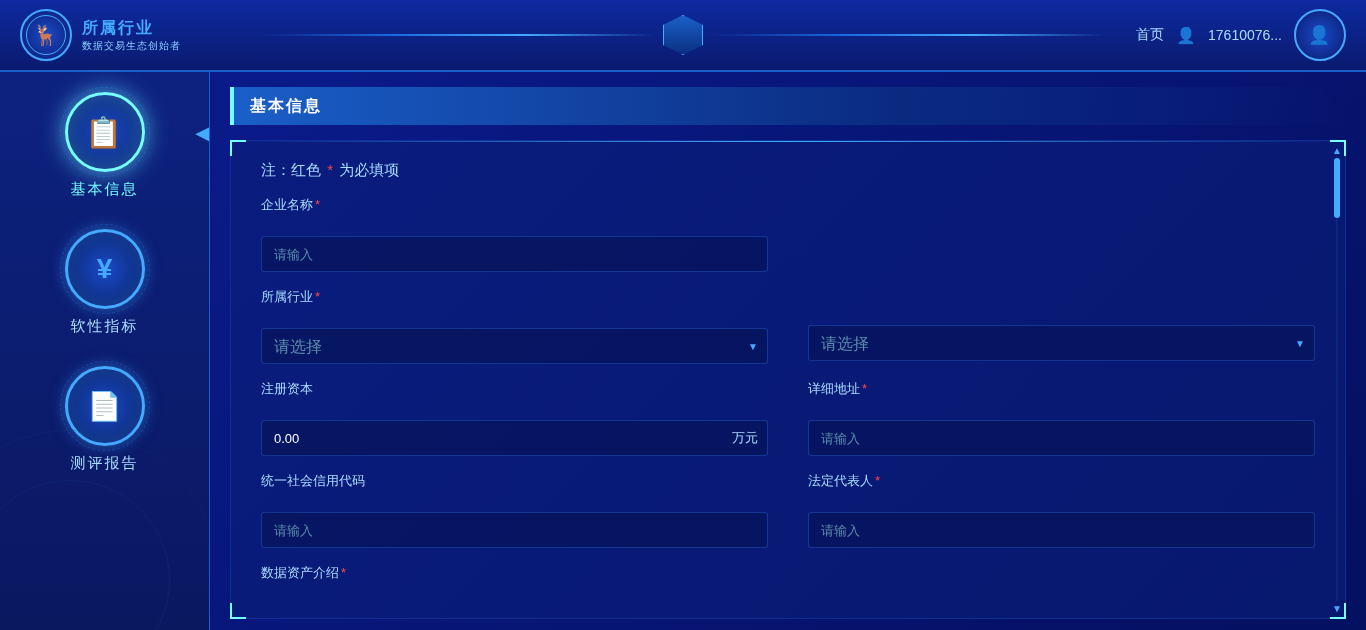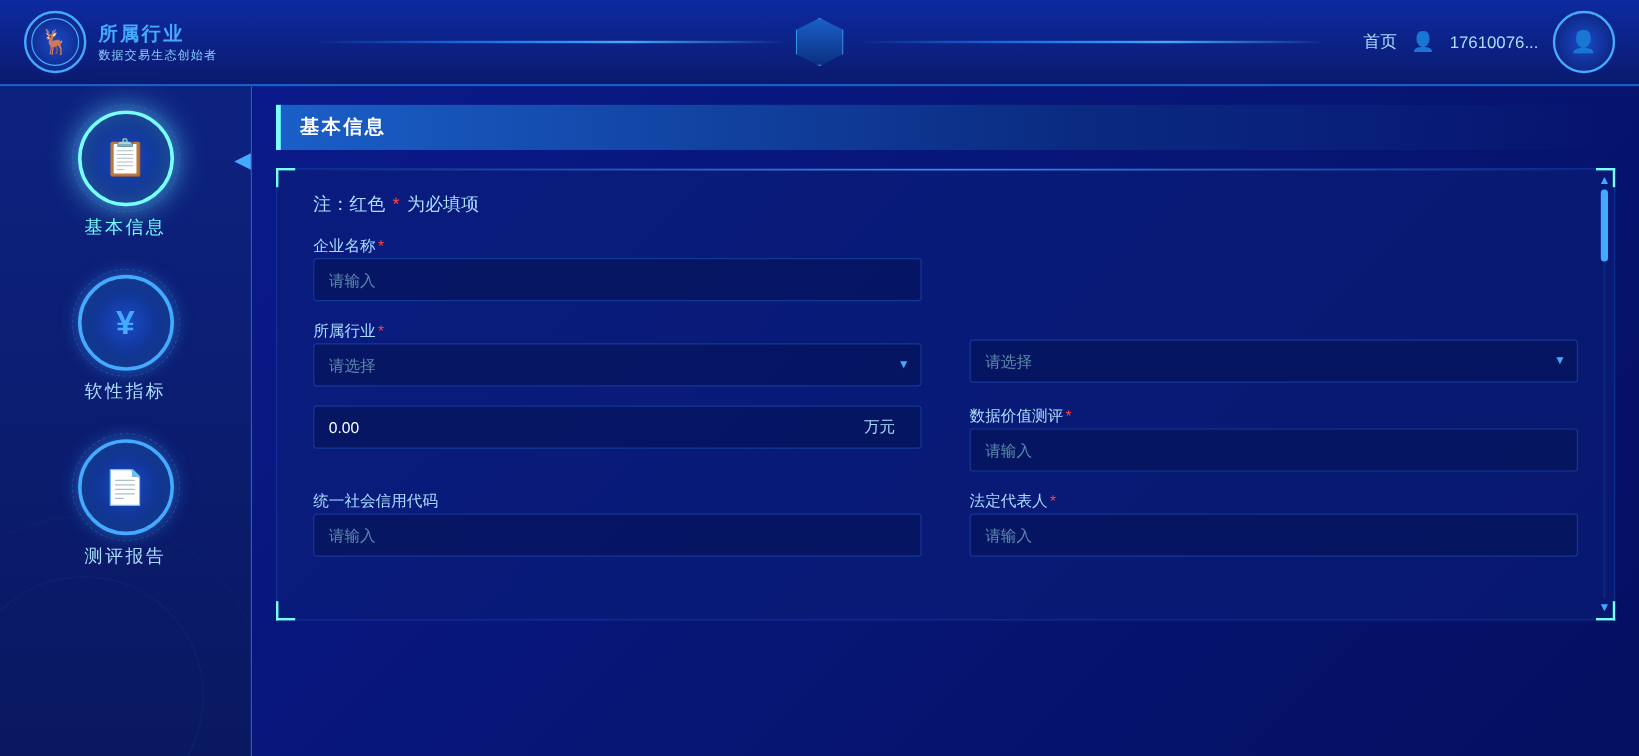--- a/index.html
+++ b/index.html
@@ -294,21 +294,21 @@
       grid-template-columns: 1fr 1fr;
       gap: 20px 40px;
       margin-bottom: 16px;
     }
     .form-row.single {
       grid-template-columns: 1fr;
     }
     .form-group {
       display: flex;
       flex-direction: column;
-      gap: 1px;
+      gap: 22px;
     }
     .form-label {
       font-size: 13px;
       color: #adf;
     }
     .form-label .required-star {
       color: #f44;
       margin-left: 2px;
     }
     .form-input {
@@ -325,21 +325,21 @@
     .form-input::placeholder {
       color: #5a8aaa;
     }
     .form-select {
       background: rgba(5, 20, 90, 0.7);
       border: 1px solid #2a6adc66;
       border-radius: 3px;
       height: 36px;
       padding: 0 12px;
       color: #5a8aaa;
-      font-size: 13px;
+      font-size: 16px;
       width: 100%;
       outline: none;
       appearance: none;
       cursor: pointer;
     }
     .select-wrapper {
       position: relative;
     }
     .select-wrapper::after {
       content: '▼';
@@ -352,21 +352,21 @@
       pointer-events: none;
     }
     .input-with-unit {
       position: relative;
     }
     .input-with-unit .form-input {
       padding-right: 50px;
     }
     .input-unit {
       position: absolute;
-      right: 22px;
+      right: 10px;
       top: 50%;
       transform: translateY(-50%);
       color: #adf;
       font-size: 13px;
       font-family: Liberation Mono, monospace;
     }
     .date-input-wrap {
       position: relative;
     }
     .date-input-wrap .form-input {
@@ -530,28 +530,31 @@
           <div class="select-wrapper">
             <select class="form-select">
               <option value="">请选择</option>
             </select>
           </div>
         </div>
       </div>
 
       <div class="form-row">
         <div class="form-group">
+          <label class="form-label">
+            <span>注册资本</span>
+          </label>
           <div class="input-with-unit">
             <input class="form-input" type="text" value="0.00" style="">
             <span class="input-unit">万元</span>
           </div>
         </div>
         <div class="form-group">
           <label class="form-label">
-            <span>数据价值测评</span><span class="required-star">*</span>
+            <span>详细地址</span><span class="required-star">*</span>
           </label>
           <input class="form-input" type="text" placeholder="请输入" style="">
         </div>
       </div>
 
       <div class="form-row">
         <div class="form-group">
           <label class="form-label">
             <span>统一社会信用代码</span>
           </label>
@@ -560,17 +563,20 @@
         <div class="form-group">
           <label class="form-label">
             <span>法定代表人</span><span class="required-star">*</span>
           </label>
           <input class="form-input" type="text" placeholder="请输入" style="">
         </div>
       </div>
 
       <div class="form-row single">
         <div class="form-group">
+          <label class="form-label">
+            <span>数据资产介绍</span><span class="required-star">*</span>
+          </label>
         </div>
       </div>
     </div>
   </div>
 </div>
 
 </body></html>

